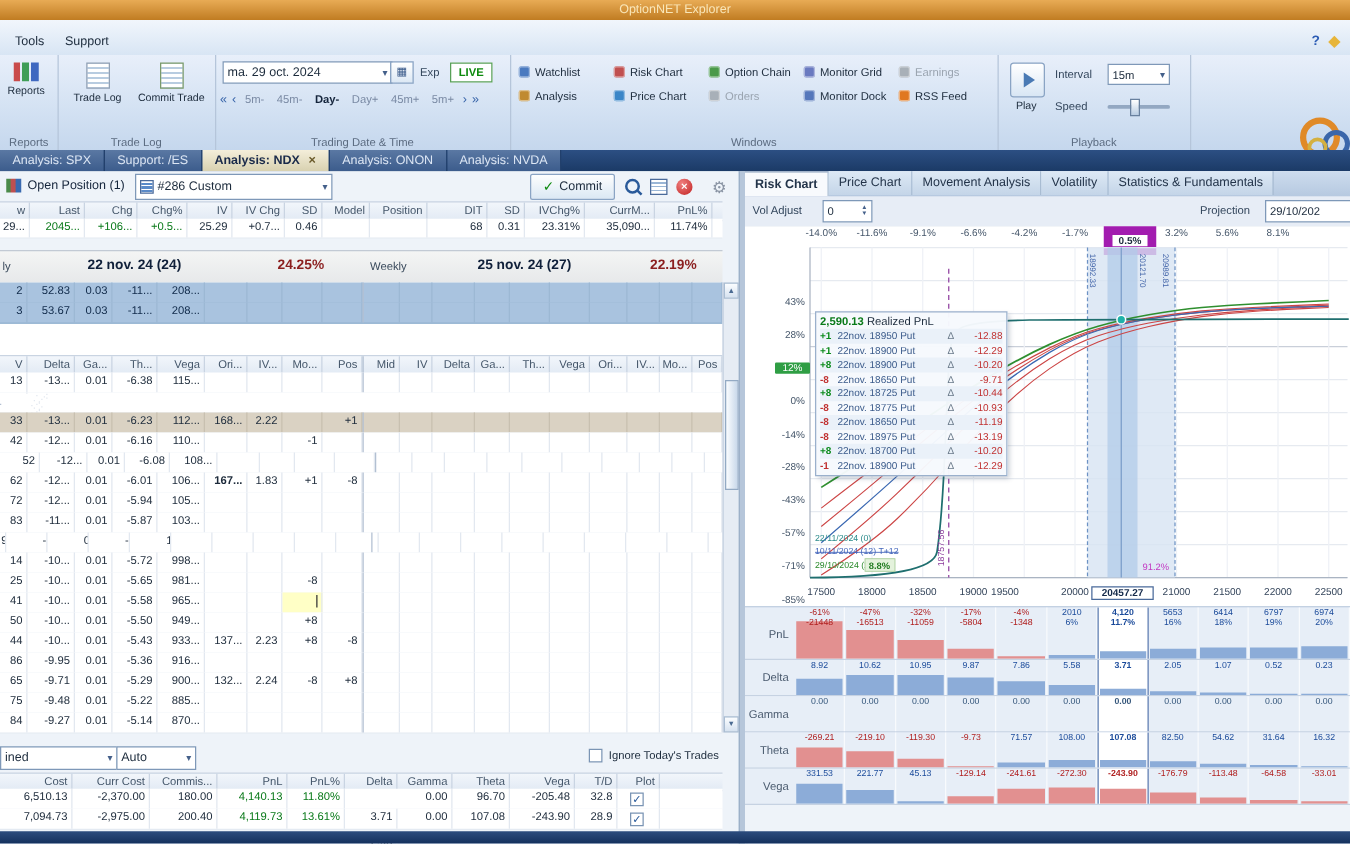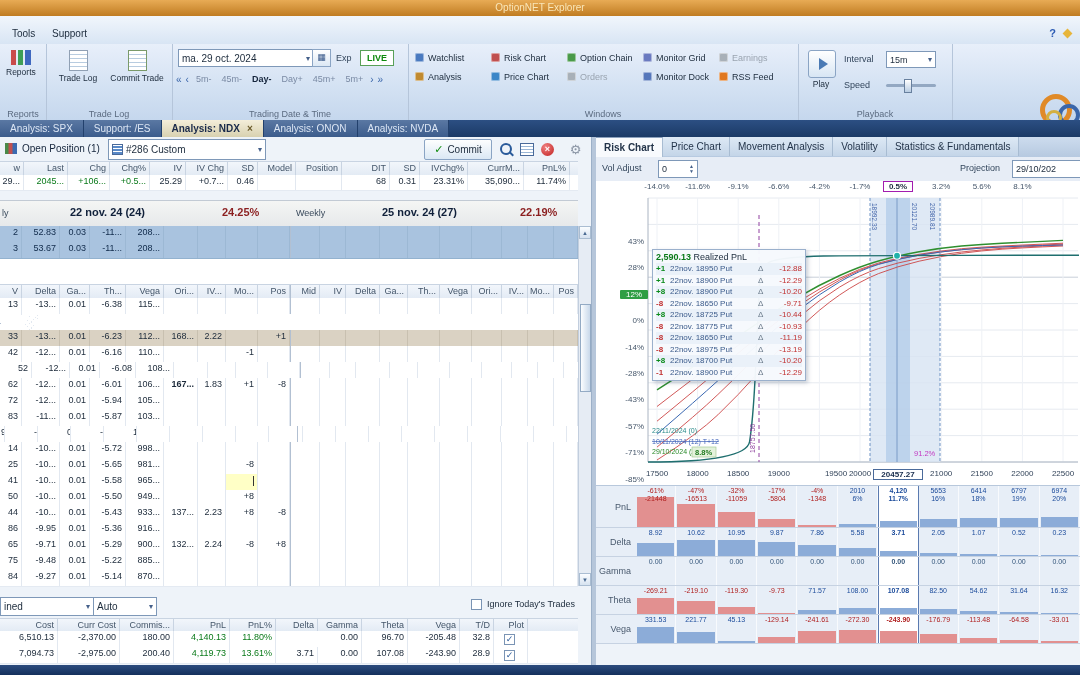--- a/index.html
+++ b/index.html
@@ -102,21 +102,21 @@
   
   #split{position:absolute;left:591px;top:137px;width:5px;height:538px;background:#b6c6da;border-left:1px solid #9cb0c8;border-right:1px solid #9cb0c8;}
   #right{position:absolute;left:596px;top:137px;width:484px;height:538px;background:#eef3f9;}
   #rtabs{position:absolute;left:0;top:0;width:484px;height:20px;display:flex;background:linear-gradient(#cddcee,#b6c9e0);border-bottom:1px solid #9fb4cf;}
   .rtab{display:flex;align-items:center;height:19px;padding:0 8px;font-size:10px;color:#23344a;
     border-right:1px solid #a8bcd2;background:linear-gradient(#dde9f5,#c4d5e8);white-space:nowrap;}
   .rtab.on{background:#f8fafd;font-weight:bold;border-top:1px solid #8aa0bc;}
   #rcontrols{position:absolute;left:0;top:20px;width:484px;height:24px;background:#e7edf6;border-bottom:1px solid #c0ccdc;}
   #chartwrap{position:absolute;left:0;top:44px;width:484px;height:304px;background:#fff;}
   .tax{position:absolute;top:1px;width:40px;text-align:center;font-size:8px;color:#45566a;}
-  .tax.boxed{border:1px solid #a21caf;background:#fff;font-weight:bold;color:#1c2b3c;top:0;}
+  .tax.boxed{border:7px solid #a21caf;background:#fff;font-weight:bold;color:#1c2b3c;top:0;}
   .yax{position:absolute;width:36px;text-align:right;font-size:8px;color:#45566a;}
   .yax.greenhl{background:#2f9e44;color:#fff;padding:0 2px;border-radius:1px;text-align:center;width:24px;left:24px !important;}
   .xax{position:absolute;width:48px;text-align:center;font-size:8px;color:#33445a;}
   .xax.boxed{border:1px solid #4a6a9a;background:#fff;font-weight:bold;color:#152a4a;z-index:3;}
   #legend{position:absolute;left:56px;top:68px;width:146px;background:rgba(246,249,253,.97);
     border:1px solid #9ab0cc;box-shadow:2px 2px 4px rgba(40,60,90,.25);font-size:8px;padding:2px 3px;z-index:4;}
   #legtitle{font-size:9px;margin-bottom:1px;color:#1c2b3c;}
   #legtitle .lv{color:#0a7a1a;font-weight:bold;}
   .legrow{display:flex;height:11.5px;line-height:11.5px;}
   .legrow:nth-child(odd){background:#eaf1f9;}
@@ -985,21 +985,21 @@
           <div class="yax" style="left: 12px; top: 240.8px; position: absolute;">-57%</div>
           <div class="yax" style="left: 12px; top: 267.2px; position: absolute;">-71%</div>
           <div class="yax" style="left: 12px; top: 293.6px; position: absolute;">-85%</div>
           <div class="yax" style="left: 12px; top: 320px; position: absolute;">-100%</div>
         </div>
       <div id="botaxis" style="position:absolute;left:0;top:288px;width:484px;height:16px">
           <div class="xax" style="left: 37px;">17500</div>
           <div class="xax" style="left: 77.6px;">18000</div>
           <div class="xax" style="left: 118.2px;">18500</div>
           <div class="xax" style="left: 158.8px;">19000</div>
-          <div class="xax" style="left: 216px;">19500</div>
+          <div class="xax" style="left: 184px;">19500</div>
           <div class="xax" style="left: 240px;">20000</div>
           <div class="xax boxed" style="left: 277px;">20457.27</div>
           <div class="xax" style="left: 321.2px;">21000</div>
           <div class="xax" style="left: 361.8px;">21500</div>
           <div class="xax" style="left: 402.4px;">22000</div>
           <div class="xax" style="left: 443px;">22500</div>
         </div>
       <div id="legend">
         <div id="legtitle">
           <span class="lv">2,590.13</span>

